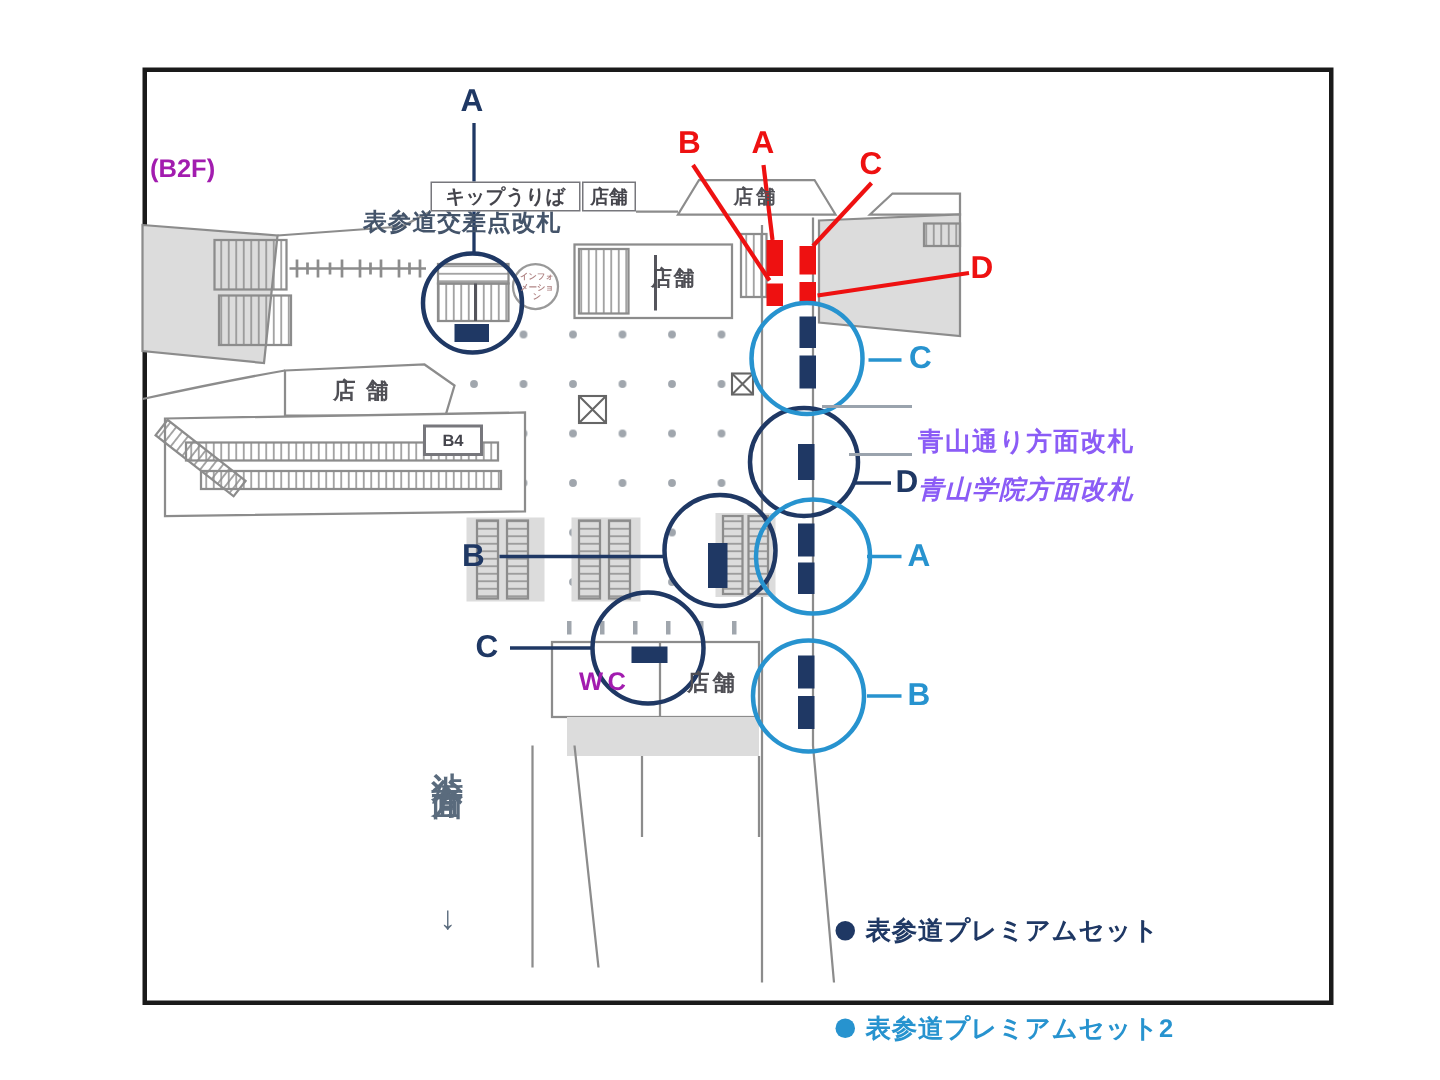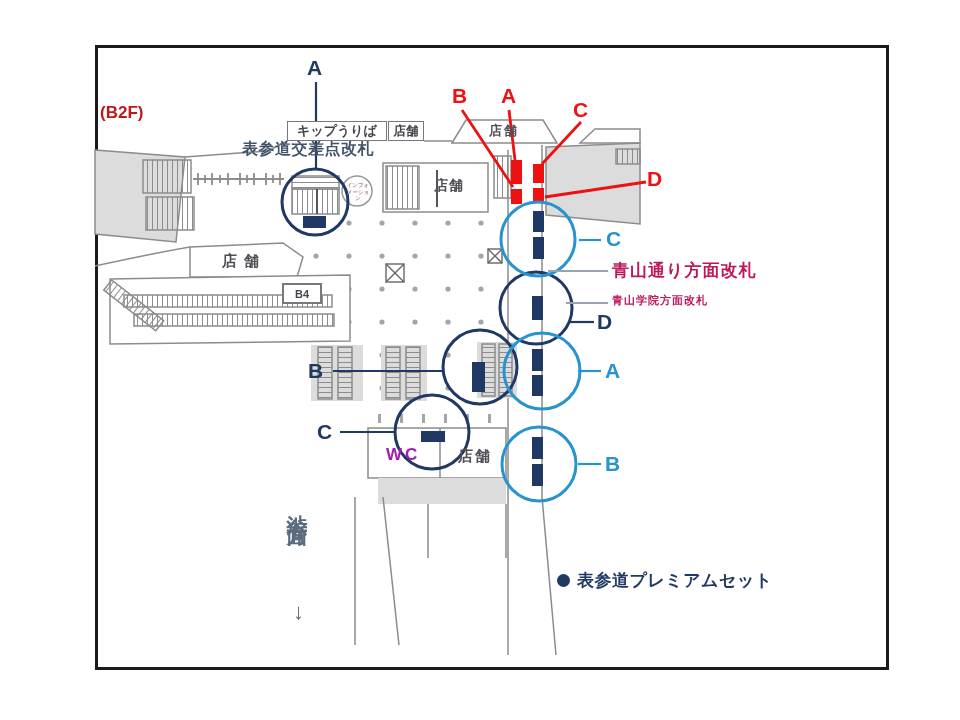--- a/index.html
+++ b/index.html
@@ -3,35 +3,35 @@
 <meta charset="utf-8">
 <style>
   html,body{margin:0;padding:0;background:#ffffff;}
   #stage{position:relative;width:960px;height:720px;background:#ffffff;overflow:hidden;
          font-family:"Liberation Sans", sans-serif;}
   #map-frame{position:absolute;left:95px;top:45px;width:794px;height:625px;
              border:3px solid #1a1a1a;background:#ffffff;box-sizing:border-box;}
   #map-svg{position:absolute;left:0;top:0;width:960px;height:720px;}
   .lbl{position:absolute;white-space:nowrap;line-height:1.1;}
   .slate{color:#44546A;font-weight:700;margin-left:40px;}
-  .gray-lbl{color:#be185d;font-weight:600;}
+  .gray-lbl{color:#8b5cf6;font-weight:600;margin-top:24px;}
   .shop-txt{color:#4f4f55;font-weight:700;}
   .box-lbl{position:absolute;box-sizing:border-box;border:1.5px solid #77777c;background:#ffffff;
            display:flex;align-items:center;justify-content:center;color:#45454c;font-weight:700;}
   .letter{position:absolute;font-weight:700;font-size:21px;line-height:1;}
   .navy{color:#1F3864;}
   .blue{color:#2793CF;}
   .red{color:#EE1111;}
   #shibuya{writing-mode:vertical-rl;text-orientation:upright;font-size:21px;letter-spacing:4px;
            color:#5A6B7D;font-weight:700;}
   #shibuya-arrow{font-size:22px;color:#5A6B7D;font-weight:700;}
   #info-label{width:26px;font-size:5.5px;color:#B08484;white-space:normal;text-align:center;
               font-weight:700;line-height:1.2;}
   #legend{position:absolute;left:557px;top:568px;}
-  .legend-row{display:flex;align-items:center;gap:7px;height:25px;}
+  .legend-row{display:flex;align-items:center;gap:7px;height:25px;margin-top:40px;}
   .legend-dot{width:13px;height:13px;border-radius:50%;flex:0 0 auto;}
   .legend-label{font-size:17px;font-weight:700;letter-spacing:0.5px;}
   .dot-0{background:#1F3864;} .lab-0{color:#1F3864;}
   .dot-1{background:#2793CF;} .lab-1{color:#2793CF;}
   .dot-2{background:#EE1111;} .lab-2{color:#EE1111;}
 </style>
 </head>
 <body>
 
 <div id="stage">
@@ -169,40 +169,40 @@
       <path d="M578,464 H601" stroke="#2793CF" stroke-width="2.2"></path>
       <path d="M462,110 L513,187" stroke="#EE1111" stroke-width="2.8"></path>
       <path d="M509,110 L515,160" stroke="#EE1111" stroke-width="2.8"></path>
       <path d="M581,122 L542,164" stroke="#EE1111" stroke-width="2.8"></path>
       <path d="M646,182 L545,197" stroke="#EE1111" stroke-width="2.8"></path>
       <path d="M548,271 H608" stroke="#9aa3ad" stroke-width="2"></path>
       <path d="M566,303 H608" stroke="#9aa3ad" stroke-width="2"></path>
     </g>
   </svg>
 
-  <div class="lbl" style="left:100px;top:104px;font-size:17px;color:#b91c1c;font-weight:600;">(B2F)</div>
+  <div class="lbl" style="left:100px;top:104px;font-size:17px;color:#a21caf;font-weight:600;">(B2F)</div>
 
   <div class="lbl slate" style="left:202px;top:140px;font-size:16px;letter-spacing:0.5px;">表参道交差点改札</div>
 
   <div class="box-lbl" style="left:287px;top:121px;width:100px;height:20px;font-size:13px;">キップうりば</div>
   <div class="box-lbl" style="left:388px;top:121px;width:36px;height:20px;font-size:12.5px;">店舗</div>
 
   <div class="lbl shop-txt" style="left:489px;top:124px;font-size:13px;letter-spacing:2px;">店舗</div>
   <div class="lbl shop-txt" style="left:434px;top:178px;font-size:14px;letter-spacing:1px;">店舗</div>
   <div class="lbl shop-txt" style="left:222px;top:253px;font-size:15px;letter-spacing:7px;">店舗</div>
   <div class="lbl shop-txt" style="left:458px;top:448px;font-size:15px;letter-spacing:2px;">店舗</div>
 
   <div class="box-lbl" style="left:282px;top:283px;width:40px;height:21px;font-size:11px;border-width:2px;">B4</div>
 
   <div class="lbl" style="left:386px;top:446px;font-size:17px;color:#a21caf;font-weight:700;letter-spacing:3px;">WC</div>
 
   <div class="lbl" id="info-label" style="left:345px;top:182px;">インフォメーション</div>
 
   <div class="lbl gray-lbl" style="left:612px;top:262px;font-size:17px;letter-spacing:1px;">青山通り方面改札</div>
-  <div class="lbl gray-lbl" style="left:612px;top:294px;font-size:11px;letter-spacing:1px;">青山学院方面改札</div>
+  <div class="lbl gray-lbl" style="left:612px;top:294px;font-size:17px;letter-spacing:1px;font-style:italic;">青山学院方面改札</div>
 
   <div class="lbl" id="shibuya" style="left:286px;top:498px;">渋谷方面</div>
   <div class="lbl" id="shibuya-arrow" style="left:293px;top:600px;">↓</div>
 
   <div class="letter navy" style="left:307px;top:57px;">A</div>
   <div class="letter red" style="left:452px;top:85px;">B</div>
   <div class="letter red" style="left:501px;top:85px;">A</div>
   <div class="letter red" style="left:573px;top:99px;">C</div>
   <div class="letter red" style="left:647px;top:168px;">D</div>
   <div class="letter blue" style="left:606px;top:228px;">C</div>
@@ -210,14 +210,18 @@
   <div class="letter blue" style="left:605px;top:360px;">A</div>
   <div class="letter navy" style="left:308px;top:360px;">B</div>
   <div class="letter navy" style="left:317px;top:421px;">C</div>
   <div class="letter blue" style="left:605px;top:453px;">B</div>
 
   <div id="legend">
     <div class="legend-row">
       <span class="legend-dot dot-0"></span>
       <span class="legend-label lab-0">表参道プレミアムセット</span>
     </div>
+    <div class="legend-row">
+      <span class="legend-dot dot-1"></span>
+      <span class="legend-label lab-1">表参道プレミアムセット2</span>
+    </div>
   </div>
 </div>
 
 </body></html>

